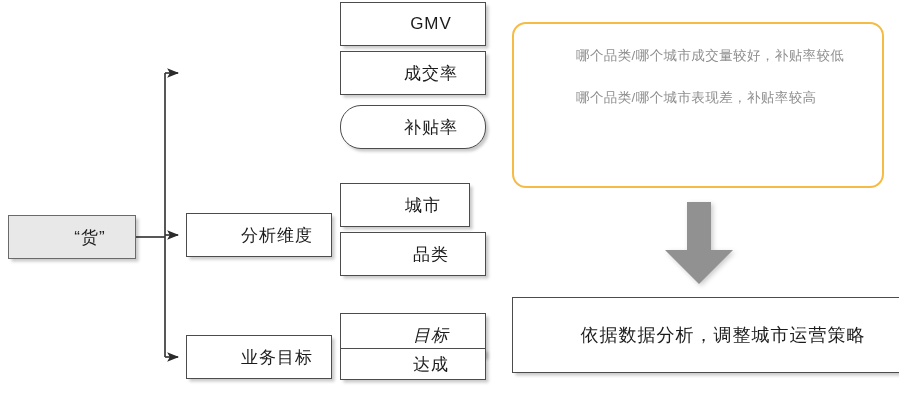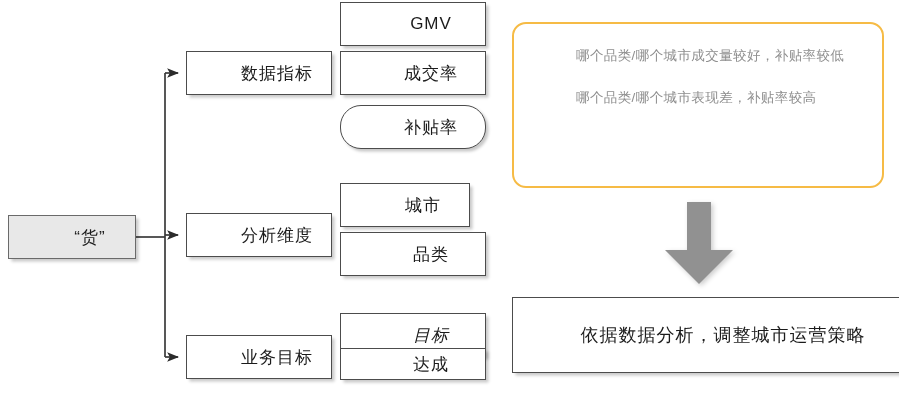--- a/index.html
+++ b/index.html
@@ -118,21 +118,20 @@
 
     <path d="M165,73 L178,73" stroke="#3a3a3a" stroke-width="1.7" fill="none" marker-end="url(#arrowhead)"></path>
 
     <path d="M165,235 L178,235" stroke="#3a3a3a" stroke-width="1.7" fill="none" marker-end="url(#arrowhead)"></path>
 
     <path d="M165,357 L178,357" stroke="#3a3a3a" stroke-width="1.7" fill="none" marker-end="url(#arrowhead)"></path>
   </svg>
 
   <div class="box shaded" id="root-box" style="left: 8px; top: 215px; width: 128px; height: 44px; background: rgb(232, 232, 232);">“货”</div>
 
-  <div class="box" id="branch-0" style="left: 186px; top: 51px; width: 146px; height: 44px;">数据指标</div>
   <div class="box" id="branch-1" style="left: 186px; top: 213px; width: 146px; height: 44px;">分析维度</div>
   <div class="box" id="branch-2" style="left: 186px; top: 335px; width: 146px; height: 44px;">业务目标</div>
 
   <div class="box" id="leaf-0-0" style="left: 340px; top: 2px; width: 146px; height: 44px;">GMV</div>
   <div class="box" id="leaf-0-1" style="left: 340px; top: 51px; width: 146px; height: 44px;">成交率</div>
   <div class="box" id="leaf-0-2" style="left: 340px; top: 105px; width: 146px; height: 44px; border-radius: 21px;">补贴率</div>
 
   <div class="box" id="leaf-1-0" style="left: 340px; top: 183px; width: 130px; height: 44px;">城市</div>
   <div class="box" id="leaf-1-1" style="left: 340px; top: 232px; width: 146px; height: 44px;">品类</div>
 

